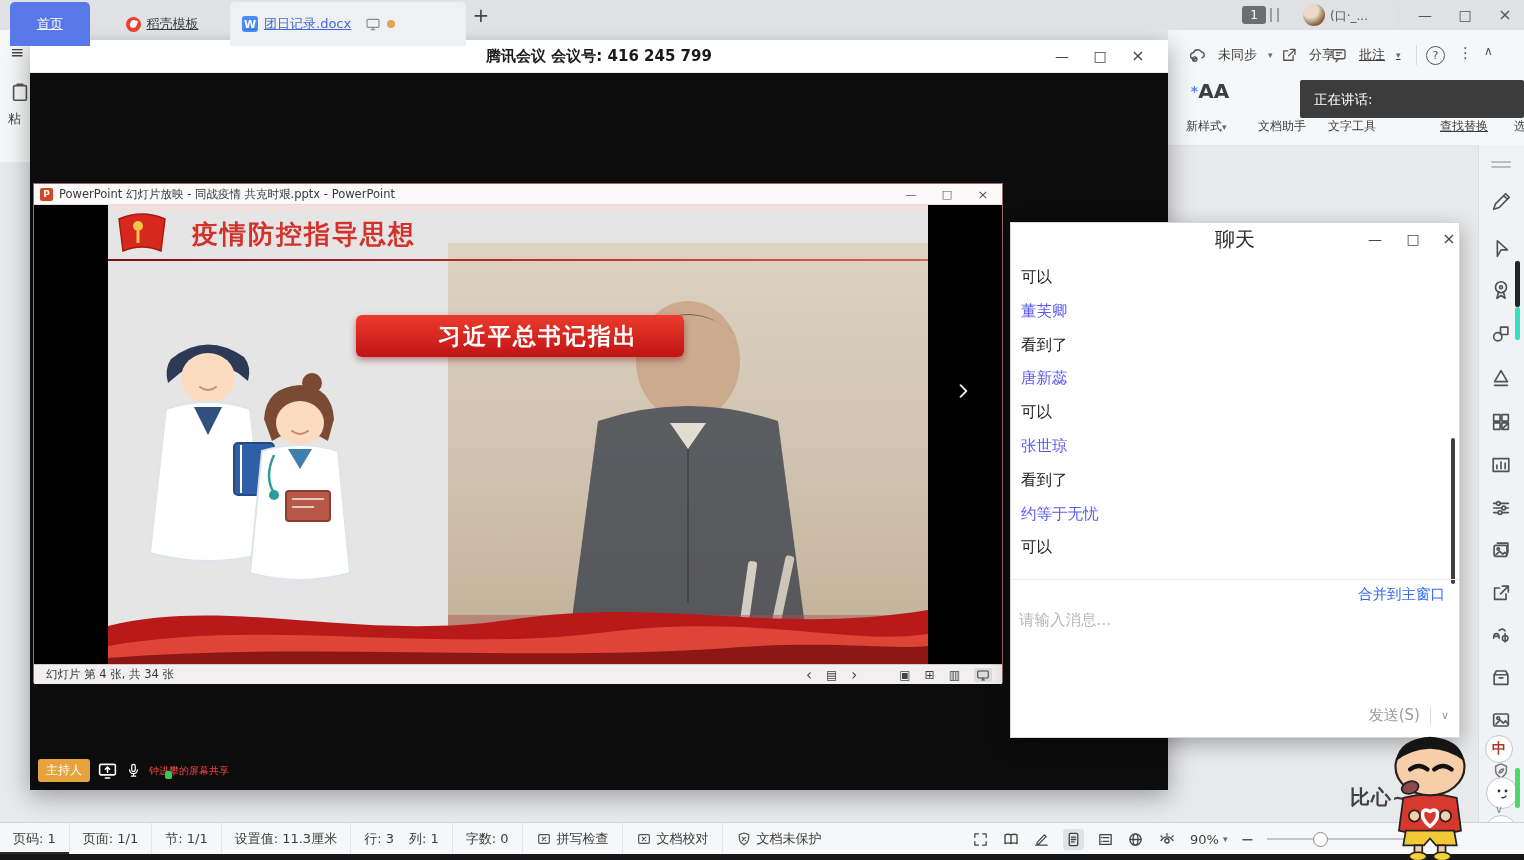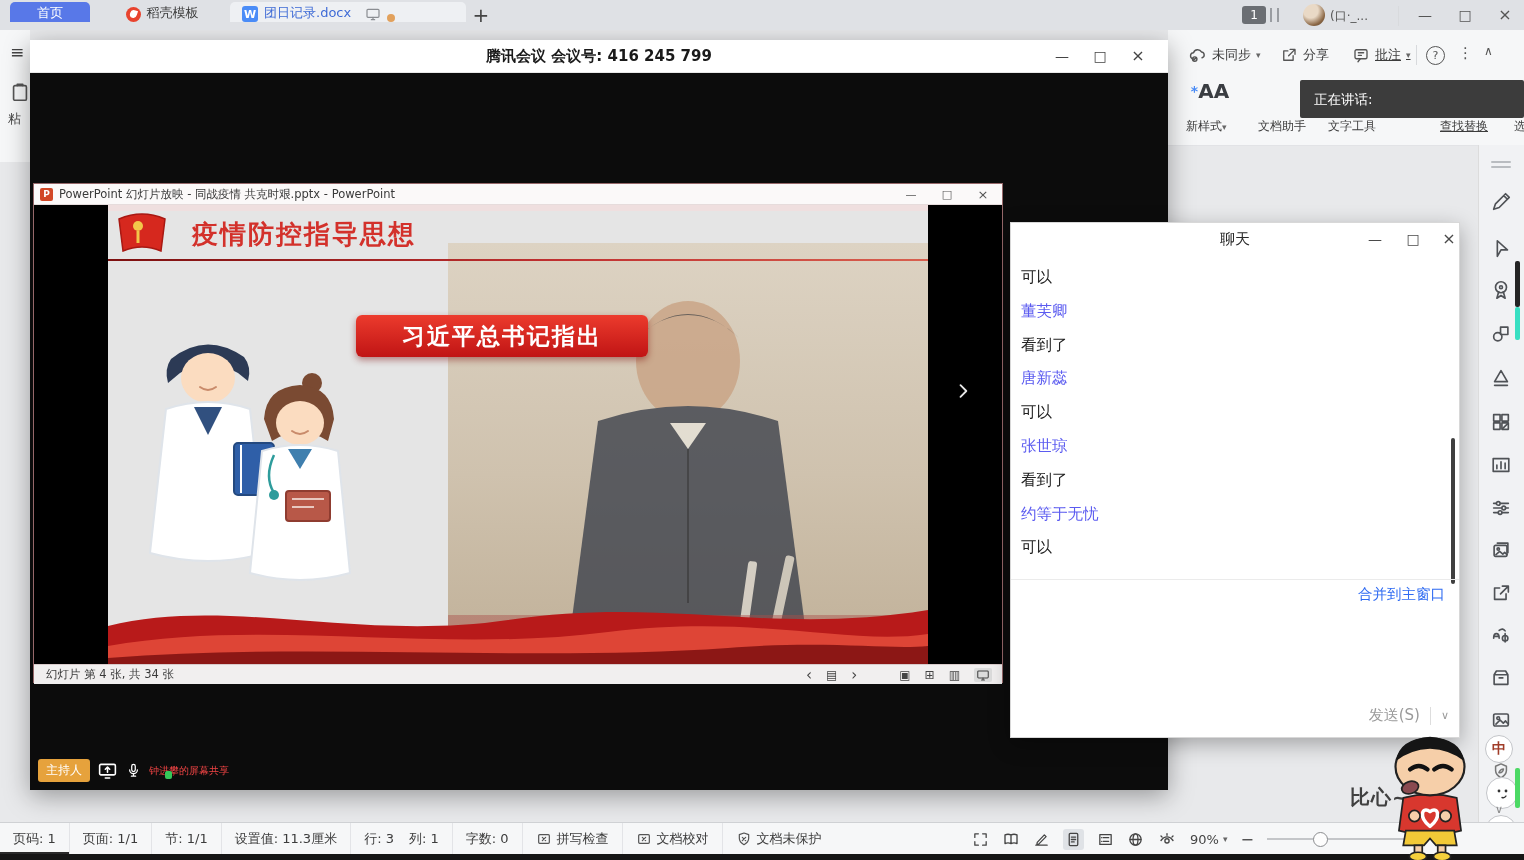--- a/index.html
+++ b/index.html
@@ -3,41 +3,41 @@
 <meta charset="utf-8">
 <style>
   html,body{margin:0;padding:0;background:#cfd1d4;}
   #app{position:relative;width:1524px;height:860px;overflow:hidden;background:#e8e9eb;
        font-family:"DejaVu Sans","Liberation Sans",sans-serif;color:#333;}
   .a{position:absolute;}
   .flex{display:flex;align-items:center;}
   svg.ic{stroke:currentColor;fill:none;stroke-width:1.8;stroke-linecap:round;stroke-linejoin:round;display:block;}
   
   .tabbar{left:0;top:0;width:1524px;height:30px;background:#dfe1e5;z-index:35;}
-  .tab{height:20px;top:2px;border-radius:5px 5px 0 0;display:flex;align-items:flex-end;justify-content:center;gap:6px;font-size:13px;}
+  .tab{height:44px;top:2px;border-radius:5px 5px 0 0;display:flex;align-items:center;justify-content:center;gap:6px;font-size:13px;text-decoration:underline;}
   .tab-home{left:10px;width:80px;background:#5878e8;color:#fff;}
   .tab-docer{left:96px;width:132px;color:#3a3a3a;}
   .tab-doc{left:230px;width:236px;background:#eef0f3;color:#3f6bd6;justify-content:flex-start;padding-left:12px;box-sizing:border-box;}
   .docer-ic{width:15px;height:15px;border-radius:50%;background:#e8432e;position:relative;flex:0 0 auto;}
   .docer-ic:after{content:"";position:absolute;left:4px;top:3px;width:7px;height:8px;background:#fff;border-radius:60% 0 60% 60%;transform:rotate(18deg);}
   .wicon{width:16px;height:16px;border-radius:3px;background:#4a8cf7;color:#fff;font-size:11px;font-weight:bold;
          display:flex;align-items:center;justify-content:center;flex:0 0 auto;}
   .tabdot{width:8px;height:8px;border-radius:50%;background:#e2a15c;}
   .newtab{left:466px;top:1px;width:30px;height:28px;text-align:center;line-height:28px;font-size:20px;color:#444;}
   .wbadge{left:1242px;top:6px;width:24px;height:18px;background:#6b6e73;border-radius:3px;color:#fff;font-size:12px;
           text-align:center;line-height:18px;}
   .wbars{left:1270px;top:8px;width:5px;height:14px;border-left:2px solid #9a9da2;border-right:2px solid #9a9da2;}
   .avatar{left:1303px;top:4px;width:22px;height:22px;border-radius:50%;
           background:radial-gradient(circle at 35% 30%,#e9d9c6 35%,#8a6644 70%,#4f3a28);}
   .wuser{left:1330px;top:8px;width:64px;font-size:12px;color:#555;white-space:nowrap;overflow:hidden;}
   .wctl{top:0;width:34px;height:30px;text-align:center;line-height:30px;color:#555;font-size:14px;}
   
   .leftstrip{left:0;top:30px;width:30px;height:132px;background:#f6f7f8;}
   .ribbonR{left:1168px;top:30px;width:356px;height:115px;background:#f6f7f8;border-bottom:1px solid #e2e3e6;}
-  .tb1{top:14px;height:22px;font-size:13px;color:#3c3c3c;gap:5px;}
+  .tb1{top:14px;height:22px;font-size:13px;color:#3c3c3c;gap:11px;}
   .chev{font-size:9px;color:#666;}
   .helpc{width:17px;height:17px;border:1.4px solid #555;border-radius:50%;font-size:11px;color:#555;
          display:flex;align-items:center;justify-content:center;}
   .vdiv{width:1px;height:20px;background:#d8dadd;}
   .tb2lbl{top:88px;font-size:12px;color:#3c3c3c;}
   .tooltip{left:1300px;top:80px;width:224px;height:38px;background:#3c3c3c;color:#fff;font-size:13.5px;
            line-height:38px;padding-left:14px;box-sizing:border-box;border-radius:2px;z-index:45;}
   
   .sidebar{left:1478px;top:145px;width:46px;height:715px;background:#f1f2f4;border-left:1px solid #dcdcdc;z-index:25;}
   .sic{left:11px;width:22px;height:22px;color:#4f5256;}
@@ -61,33 +61,33 @@
   .ppt-tbtxt{font-size:11.5px;color:#3a3a3a;}
   .pptctl{top:0;width:30px;height:21px;text-align:center;line-height:21px;color:#555;font-size:11px;}
   .stage{left:0;top:21px;width:968px;height:459px;background:#000;}
   .slide{left:74px;top:0;width:820px;height:459px;background:#e5e5e5;overflow:hidden;}
   .pinkstrip{left:0;top:0;width:820px;height:6px;background:#efdfdf;}
   .s-title{left:84px;top:12px;font-size:26px;font-weight:bold;color:#d3312b;letter-spacing:2px;}
   .s-rule{left:0;top:54px;width:820px;height:2px;background:linear-gradient(90deg,#7d1010,#c03030 55%,#d8604f);}
   .photo{left:340px;top:38px;width:480px;height:421px;background:linear-gradient(180deg,#ddd3c3,#cfc2ae 55%,#c0b098);}
   .banner{left:248px;top:110px;width:292px;height:42px;border-radius:6px;background:linear-gradient(#ec3b2d,#c01414);
           color:#fff;font-size:23px;font-weight:bold;display:flex;align-items:center;justify-content:center;
-          letter-spacing:2px;box-shadow:0 3px 7px rgba(120,0,0,.45);}
+          letter-spacing:2px;box-shadow:0 3px 7px rgba(120,0,0,.45);padding-left:36px;}
   .qbox{left:242px;top:190px;width:556px;height:258px;border:2px dashed #c25555;box-sizing:border-box;}
   .qtext{padding:6px 22px 0;font-size:21px;line-height:66px;color:#3b3b3b;font-weight:600;text-indent:2em;text-align:justify;}
   .pptsb{left:0;top:480px;width:968px;height:19px;background:#f1efef;border-top:1px solid #d8caca;
          font-size:11.5px;color:#3a3a3a;display:flex;align-items:center;}
   .pptsb .lbl{margin-left:12px;}
   .pptnav{margin-left:auto;display:flex;align-items:center;gap:14px;margin-right:10px;font-size:12px;color:#444;}
   .pptnav .chip{background:#dcdcdc;border-radius:2px;padding:0 2px;}
   
   .chat{left:1010px;top:222px;width:450px;height:516px;background:#fff;border:1px solid #d8d8d8;box-sizing:border-box;
         z-index:20;box-shadow:0 6px 20px rgba(0,0,0,.3);}
   .chathdr{left:0;top:0;width:100%;height:32px;}
-  .chattitle{width:100%;text-align:center;line-height:32px;font-size:15px;color:#2a2a2a;}
+  .chattitle{width:100%;text-align:center;line-height:32px;font-size:20px;color:#2a2a2a;}
   .cctl{top:0;width:36px;height:32px;text-align:center;line-height:32px;color:#4a4a4a;font-size:14px;}
   .msgs{left:10px;top:38px;width:420px;}
   .msg{height:33.8px;line-height:33.8px;font-size:15.5px;color:#222;white-space:nowrap;}
   .msg.name{color:#5b5bf0;}
   .cthumb{left:440px;top:215px;width:4px;height:146px;background:#3f3f3f;border-radius:2px;}
   .cdivider{left:0;top:356px;width:448px;height:1px;background:#ebebeb;}
   .mergelink{top:362px;right:14px;font-size:14.5px;color:#2f6bf2;}
   .chatinput{left:6px;top:384px;width:340px;height:24px;border:none;outline:none;font-size:15.5px;
              font-family:inherit;color:#333;background:transparent;}
   .chatinput::placeholder{color:#b9b9b9;}
@@ -287,21 +287,21 @@
         </svg>
       <span>未同步</span>
       <span class="chev">▾</span>
     </div>
     <div class="a tb1 flex" style="left:112px;">
       <svg class="ic" width="18" height="18" style="color:#555">
           <use href="#sy-share"></use>
         </svg>
       <span>分享</span>
     </div>
-    <div class="a tb1 flex" style="left:184px;text-decoration:underline;">
+    <div class="a tb1 flex" style="left:162px;text-decoration:underline;">
       <svg class="ic" width="18" height="18" style="color:#555">
           <use href="#sy-comment"></use>
         </svg>
       <span>批注</span>
       <span class="chev">▾</span>
     </div>
     <div class="a vdiv" style="left:248px;top:15px;"></div>
     <div class="a helpc" style="left:258px;top:16px;">?</div>
     <div class="a" style="left:290px;top:14px;font-size:15px;color:#555;">⋮</div>
     <div class="a" style="left:316px;top:14px;font-size:12px;color:#555;">∧</div>
@@ -443,20 +443,21 @@
       <div class="msg name">唐新蕊</div>
       <div class="msg">可以</div>
       <div class="msg name">张世琼</div>
       <div class="msg">看到了</div>
       <div class="msg name">约等于无忧</div>
       <div class="msg">可以</div>
     </div>
     <div class="a cthumb"></div>
     <div class="a cdivider"></div>
     <div class="a mergelink">合并到主窗口</div>
+    <input class="a chatinput" placeholder="请输入消息..." style="">
     <div class="a sendrow">
       <span>发送(S)</span>
       <span class="sendbar"></span>
       <span style="font-size:11px;">∨</span>
     </div>
   </div>
 
   <div class="a sidebar">
     <div class="a hline" style="top:16px;"></div>
     <div class="a hline" style="top:21px;"></div>

